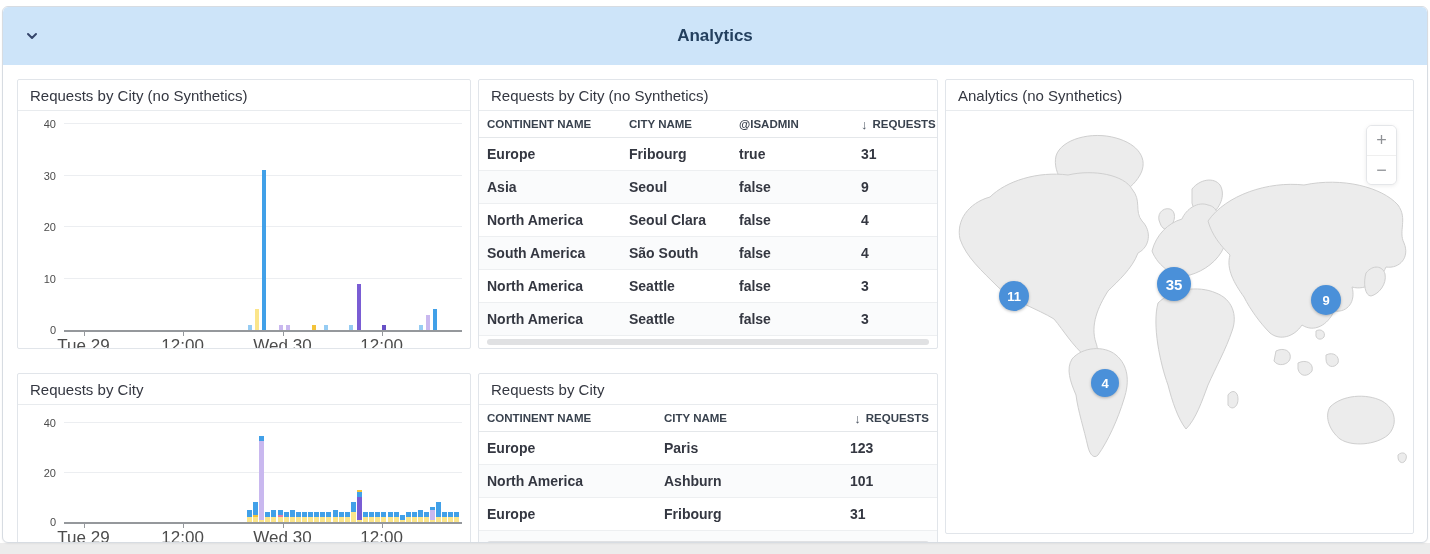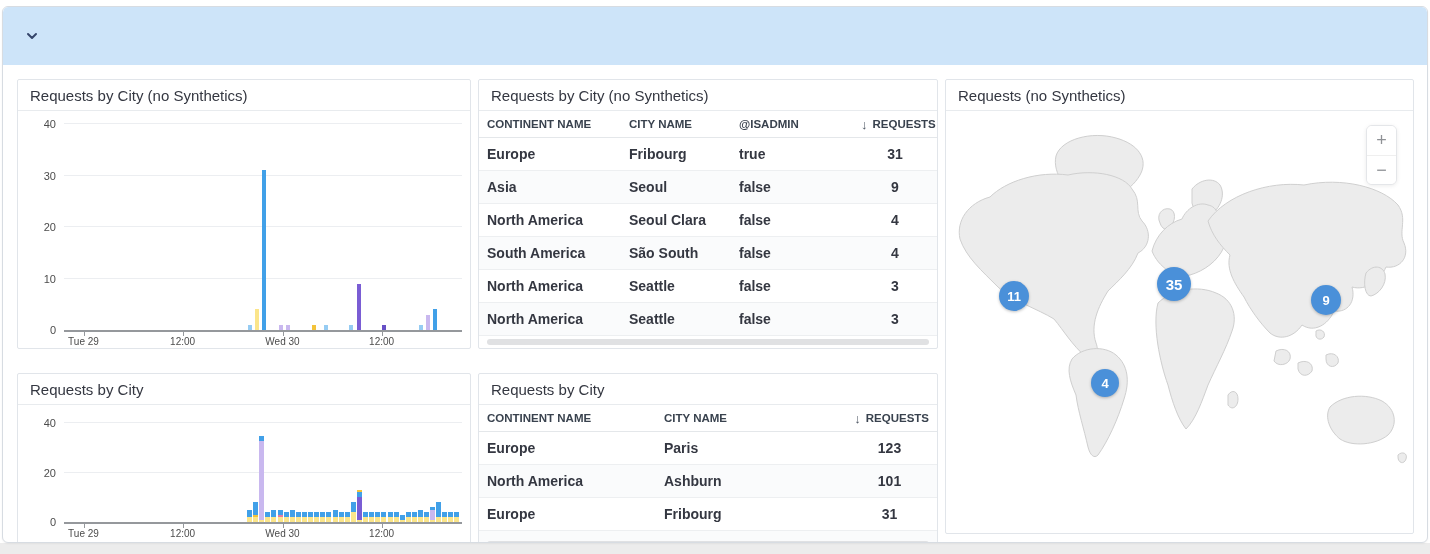--- a/index.html
+++ b/index.html
@@ -24,34 +24,34 @@
   
   .chart-body { padding:9px 8px 0 46px; }
   .chart-body.small { padding-top:7px; }
   .plot { position:relative; border-bottom:2px solid #95989c; }
   .gridline { position:absolute; left:0; right:0; height:1px; background:#eceef1; }
   .ylabel { position:absolute; right:calc(100% + 8px); transform:translateY(50%);
     font-size:11px; color:#4c4c4c; }
   .bar { position:absolute; }
   .xaxis { position:relative; height:20px; }
   .tickmark { position:absolute; top:0; width:1px; height:4px; background:#95989c; }
-  .xlabel { position:absolute; top:4px; transform:translateX(-50%); font-size:10px; color:#4c4c4c; white-space:nowrap; }
+  .xlabel { position:absolute; top:4px; transform:translateX(-50%); font-size:17px; color:#4c4c4c; white-space:nowrap; }
   
   .tbl { width:100%; }
   .trow { display:grid; align-items:center; }
   .cols-4 { grid-template-columns:142px 110px 122px 1fr; }
   .cols-3 { grid-template-columns:177px 186px 1fr; }
   .thead { height:27px; border-bottom:1px solid #e4e7ea; }
   .th { font-size:11.5px; font-weight:bold; color:#39424e; padding:0 8px; white-space:nowrap; cursor:pointer; }
   .th.num { text-align:right; display:flex; justify-content:flex-end; align-items:center; gap:5px; }
   .sort { font-size:13px; font-weight:normal; color:#4c5561; }
   .trow:not(.thead) { height:33px; border-bottom:1px solid #edeff1;font-weight:bold; }
   .trow.alt { background:#fafbfc; }
   .td { font-size:14px; color:#343741; padding:0 8px; white-space:nowrap; }
-  .td.num { text-align:center; }
+  .td.num { text-align:left; }
   .hscrollbar { position:absolute; left:8px; right:8px; bottom:3px; height:6px;
     background:#e0e1e3; border-radius:3px; }
   
   .map-area { position:relative; height:424px; overflow:hidden; }
   .map-area svg { display:block; }
   .bubble { position:absolute; transform:translate(-50%,-50%); border-radius:50%;
     color:#fff; font-weight:bold; display:flex; align-items:center; justify-content:center;
     box-shadow:0 1px 3px rgba(0,0,0,.25); cursor:pointer; }
   .zoomctl { position:absolute; top:14px; right:16px; width:31px; background:#fff;
     border:1px solid #e4e6e9; border-radius:6px; box-shadow:0 1px 4px rgba(0,0,0,.08);
@@ -64,20 +64,21 @@
 <body>
 
 <div class="container">
 
   <div class="acc-header">
     <span class="chev">
       <svg width="16" height="16" viewBox="0 0 16 16">
           <path d="M4 6 l4 4 4 -4" stroke="#35456b" stroke-width="2" fill="none" stroke-linecap="round" stroke-linejoin="round"></path>
         </svg>
     </span>
+    <div class="acc-title">Analytics</div>
   </div>
 
   <div class="content">
 
     <div class="col col1">
       <div class="panel h270">
         <div class="panel-title">Requests by City (no Synthetics)</div>
         <div class="chart-body">
             <div class="plot" style="height: 212px;">
               <span class="ylabel" style="bottom: 0px;">0</span>
@@ -298,21 +299,21 @@
               <div class="td">Seoul</div>
               <div class="td num">9</div>
             </div>
           </div>
         <div class="hscrollbar"></div>
       </div>
     </div>
 
     <div class="col col3">
       <div class="panel h455">
-        <div class="panel-title">Requests (no Synthetics)</div>
+        <div class="panel-title">Analytics (no Synthetics)</div>
         <div class="map-area">
           <svg width="469" height="424" viewBox="0 0 469 424">
             <g fill="#ececec" stroke="#cfcfcf" stroke-width="1" stroke-linejoin="round">
 
               <path d="M110,45 C115,28 146,20 170,27 C192,33 203,48 194,64 C184,82 160,92 140,88 C121,83 106,62 110,45 Z"></path>
 
               <path d="M14,128 C10,110 22,92 44,86 C60,70 92,60 122,64 C148,58 178,64 186,78 C196,90 188,100 196,110 C206,120 204,136 192,142 C186,158 172,170 162,180 C152,196 144,214 150,232 C154,242 148,250 140,246 C126,234 118,220 108,208 C92,198 66,190 52,176 C36,160 20,146 14,128 Z"></path>
 
               <path d="M126,248 C136,236 158,234 170,244 C182,254 184,270 178,288 C172,308 162,330 152,344 C148,348 144,344 142,336 C138,318 132,300 130,284 C124,270 120,258 126,248 Z"></path>
 

